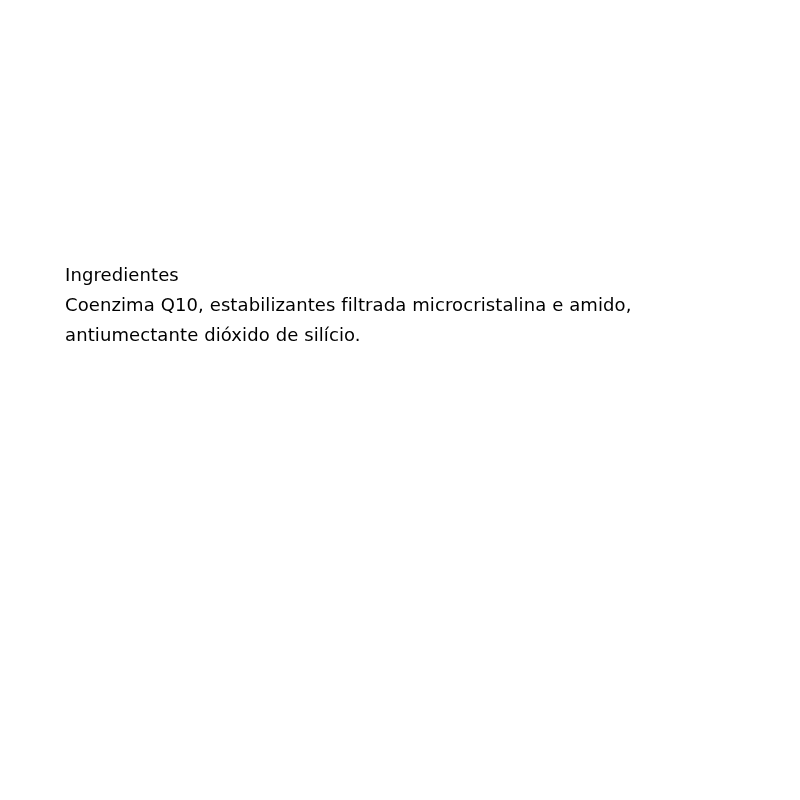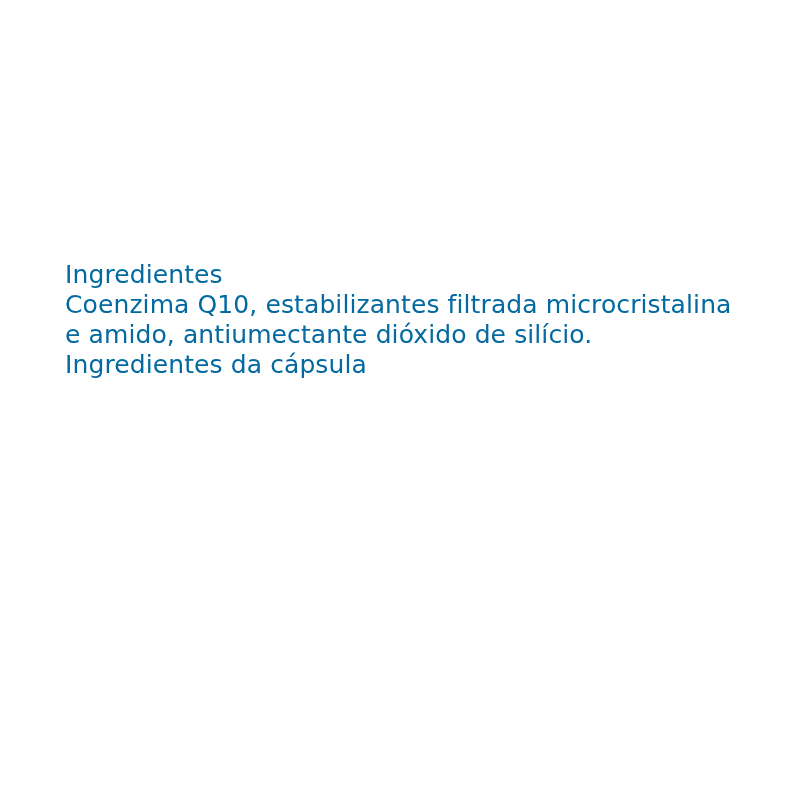--- a/index.html
+++ b/index.html
@@ -21,43 +21,42 @@
     height: 800px;
     box-sizing: border-box;
   }
   .text-block {
     position: absolute;
     left: 65px;
     top: 260px;
     width: 690px;
   }
   .line {
-    font-size: 25px;
+    font-size: 18px;
     line-height: 30px;
-    color: #0369a1;
+    color: #000000;
     letter-spacing: 0.1px;
     white-space: pre-wrap;
   }
   .paragraph {
     margin: 0;
   }
   .spacer {
     height: 30px;
   }
 </style>
 </head>
 <body style="background: rgb(255, 255, 255);">
 
 <div class="page">
   <div class="text-block">
 
     <p class="line paragraph">Ingredientes</p>
 
     <p class="line paragraph">Coenzima Q10, estabilizantes filtrada microcristalina e amido, antiumectante dióxido de silício.</p>
 
-    <p class="line paragraph">Ingredientes da cápsula</p>
 
 
     <div class="spacer"></div>
 
 
   </div>
 </div>
 
 </body></html>

